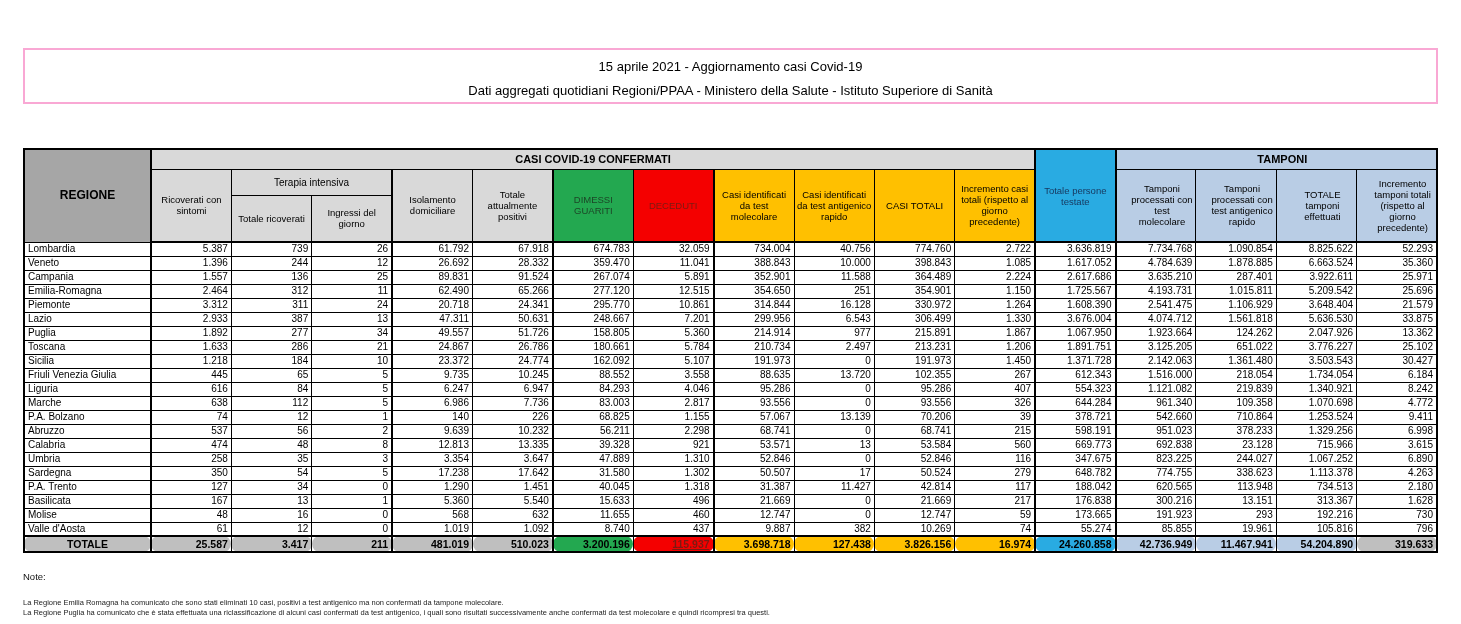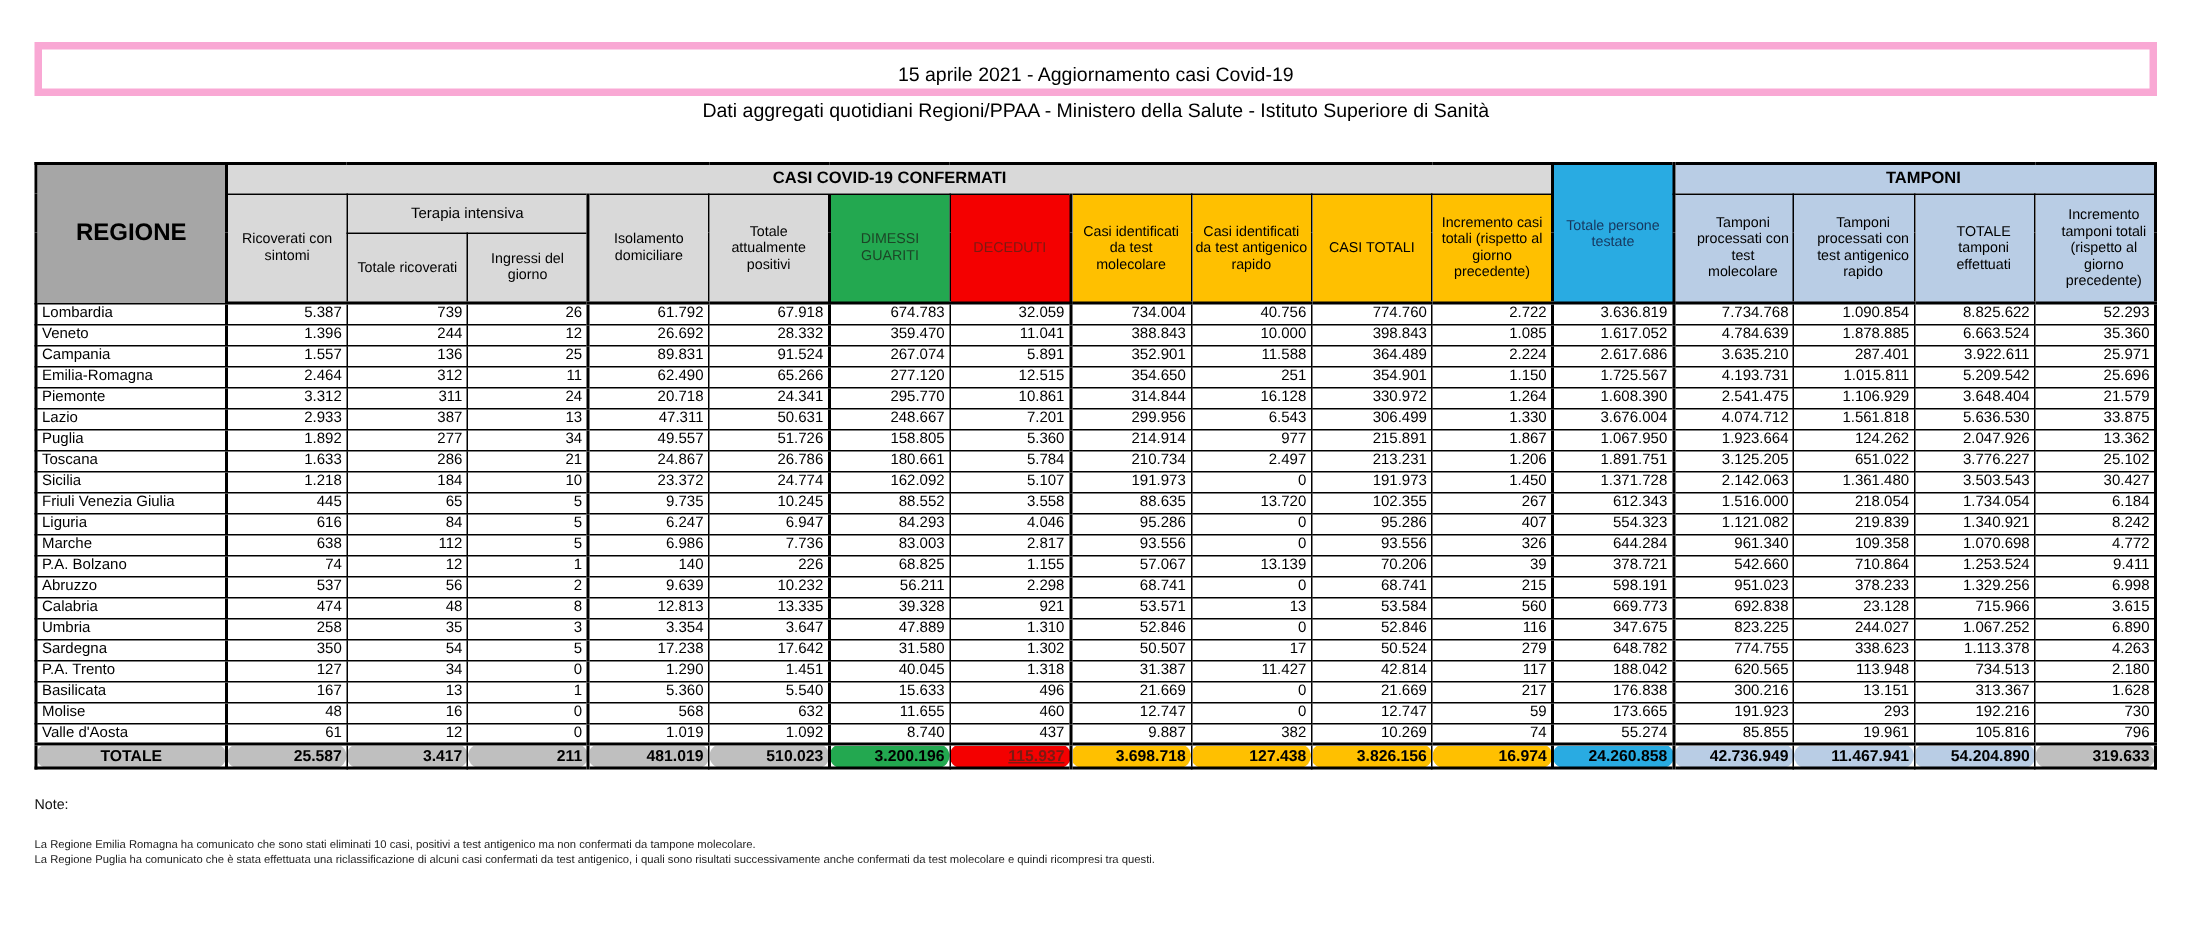--- a/index.html
+++ b/index.html
@@ -1,22 +1,22 @@
 <!DOCTYPE html>
 <html style="--green: #23A850; --red: #F40000; --yellow: #FFC000; --cyan: #29ABE2; --light-blue: #B9CDE5; --header-gray: #D9D9D9; --region-gray: #A6A6A6; --total-gray: #BFBFBF; --dimessi-text: #1C4627; --deceduti-text: #7B1A12; --testate-text: #17375E;"><head>
 <meta charset="utf-8">
 <style>
   * { box-sizing: border-box; margin: 0; padding: 0; }
   html, body { width: 1461px; height: 624px; background: #fff; overflow: hidden; }
   body { font-family: "Liberation Sans", sans-serif; color: #000; }
 
   .title-box {
-    margin: 28px 23px 0 23px;
-    height: 36px;
-    border: 5px solid #f9a8d4;
+    margin: 48px 23px 0 23px;
+    height: 56px;
+    border: 2px solid #f9a8d4;
     text-align: center;
     padding-top: 5px;
   }
   .title-box .tline { font-size: 13px; line-height: 24px; color: #000; }
 
   table.main {
     margin: 44px 23px 0 23px;
     width: 1415px;
     border-collapse: collapse;
     table-layout: fixed;
@@ -39,21 +39,21 @@
     vertical-align: middle;
     padding: 1px 2px;
   }
   tr.rowA th { height: 20px; }
   tr.rowB th.band { height: 26px; font-size: 10px; }
   tr.rowC th { height: 47px; }
 
   th.h-region {
     background: var(--region-gray, #A6A6A6);
     font-weight: bold;
-    font-size: 16px;
+    font-size: 12px;
   }
   th.group { font-weight: bold; font-size: 11px; }
   th.green { background: var(--green, #23A850); color: var(--dimessi-text, #1C4627); }
   th.red { background: var(--red, #F40000); color: var(--deceduti-text, #7B1A12); }
   th.yellow { background: var(--yellow, #FFC000); }
   th.cyan { background: var(--cyan, #29ABE2); color: var(--testate-text, #17375E); }
   th.blue { background: var(--light-blue, #B9CDE5); padding-left: 14px; }
   thead tr.rowC th, thead th[rowspan="2"], thead th.hb { border-bottom-width: 2px; }
 
   tbody td {

